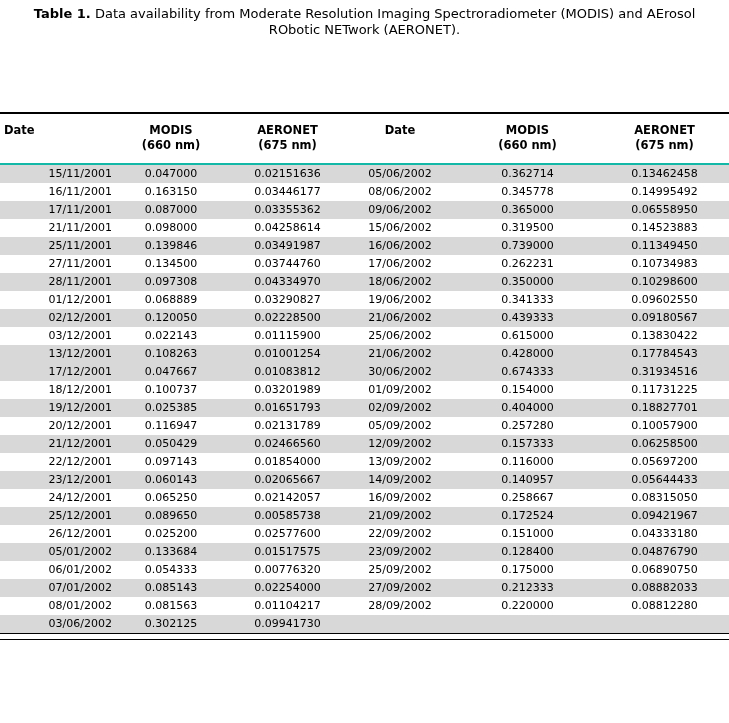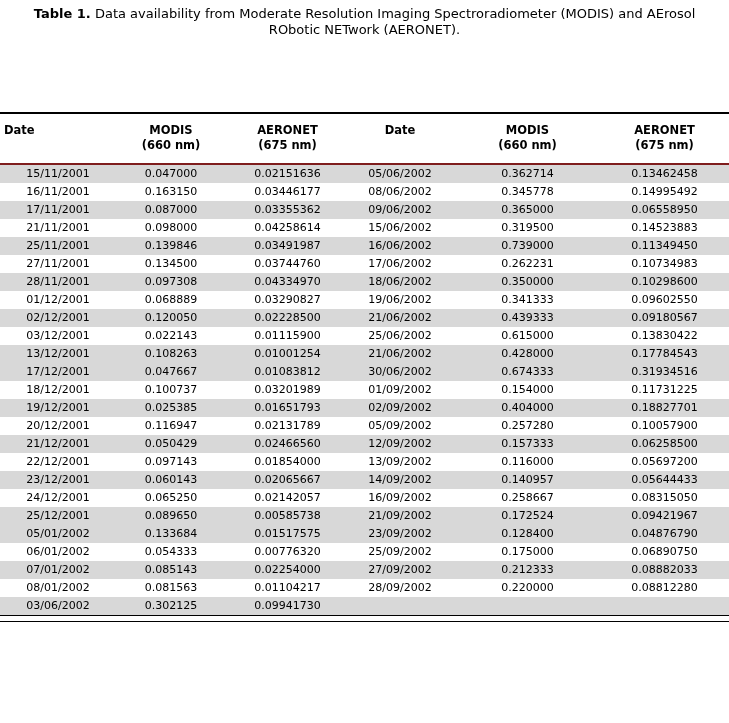--- a/index.html
+++ b/index.html
@@ -35,35 +35,35 @@
   col.c4 { width: 145px; }
   col.c5 { width: 129px; }
 
   thead th {
     font-size: 11.5px;
     font-weight: bold;
     text-align: center;
     vertical-align: top;
     padding: 9px 0 10px 0;
     line-height: 15px;
-    border-bottom: 2px solid #7f1d1d;
+    border-bottom: 2px solid #14b8a6;
   }
   thead th.left { text-align: left; padding-left: 4px; }
   thead th .hdr-line { display: block; }
 
   tbody td {
     font-size: 11px;
     height: 18px;
     line-height: 18px;
     padding: 0;
     text-align: center;
     white-space: nowrap;
     overflow: hidden;
   }
-  tbody td.left { text-align: center; padding-left: 4px; }
+  tbody td.left { text-align: right; padding-left: 4px; }
   tbody tr.stripe { background: var(--stripe, #d8d8d8); }
 
   .bottom-rule-1 { width: 729px; border-top: 1.5px solid #000; }
   .bottom-rule-gap { height: 5px; }
   .bottom-rule-2 { width: 729px; border-top: 1.5px solid #000; }
 </style>
 </head>
 <body>
 
 <div class="caption">
@@ -261,20 +261,28 @@
           <td>0.08315050</td>
         </tr>
         <tr class="stripe">
           <td class="left">25/12/2001</td>
           <td>0.089650</td>
           <td>0.00585738</td>
           <td>21/09/2002</td>
           <td>0.172524</td>
           <td>0.09421967</td>
         </tr>
+        <tr>
+          <td class="left">26/12/2001</td>
+          <td>0.025200</td>
+          <td>0.02577600</td>
+          <td>22/09/2002</td>
+          <td>0.151000</td>
+          <td>0.04333180</td>
+        </tr>
         <tr class="stripe">
           <td class="left">05/01/2002</td>
           <td>0.133684</td>
           <td>0.01517575</td>
           <td>23/09/2002</td>
           <td>0.128400</td>
           <td>0.04876790</td>
         </tr>
         <tr>
           <td class="left">06/01/2002</td>

